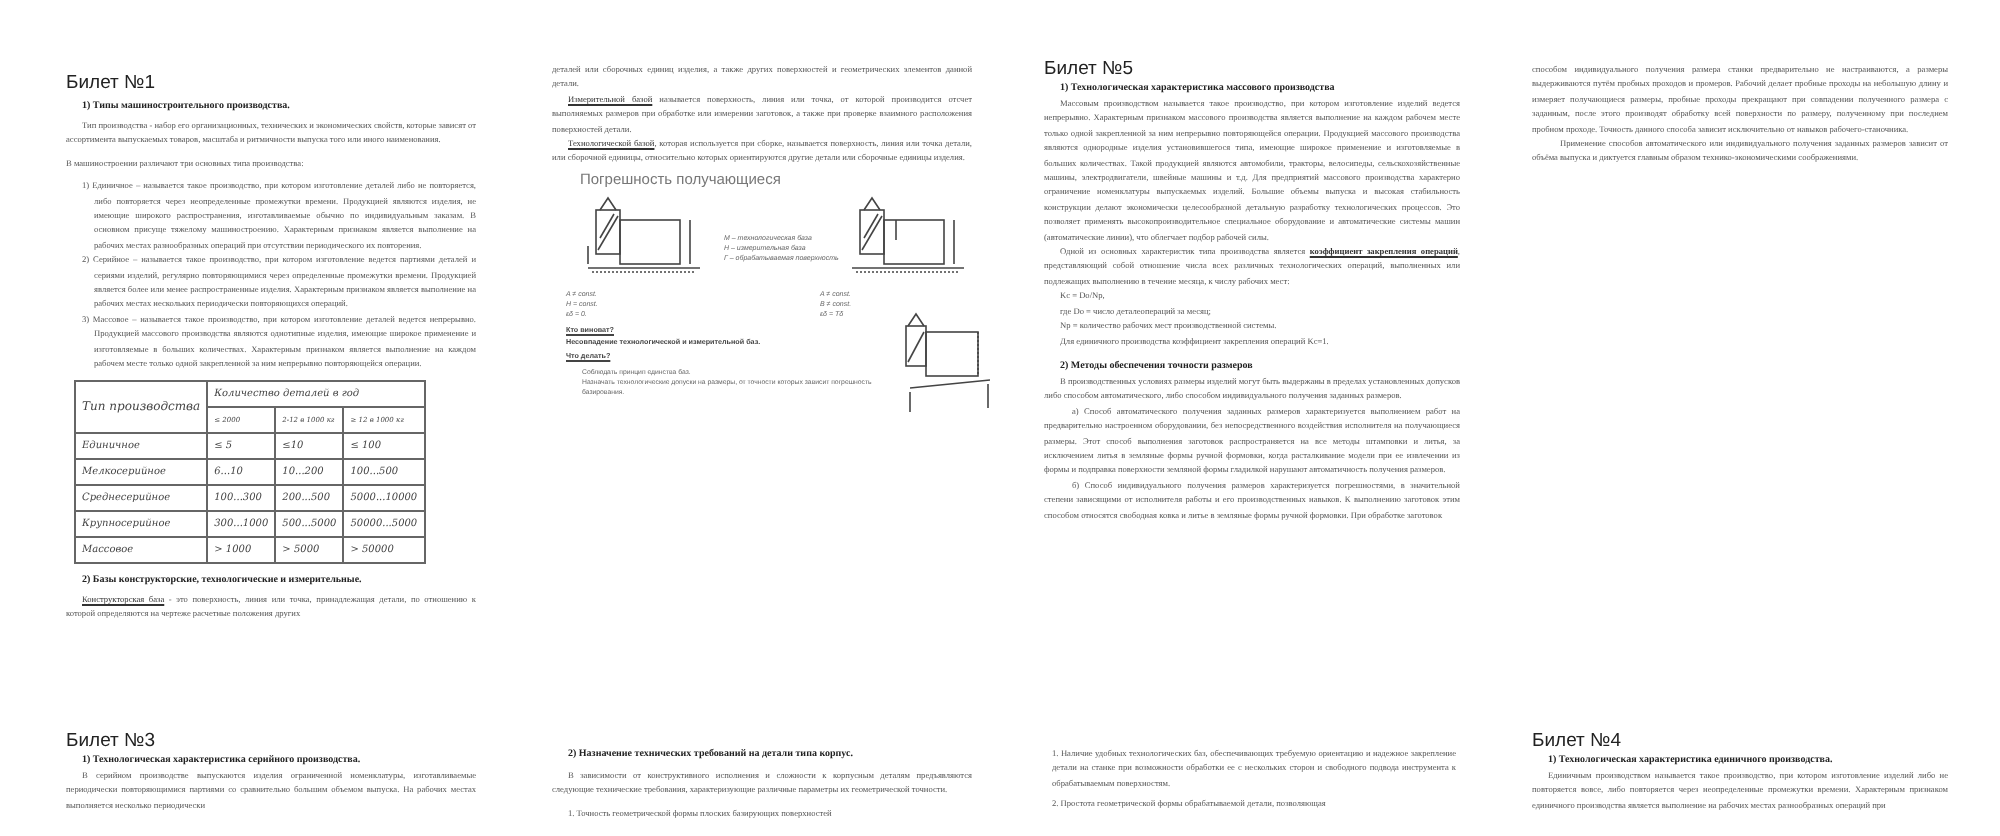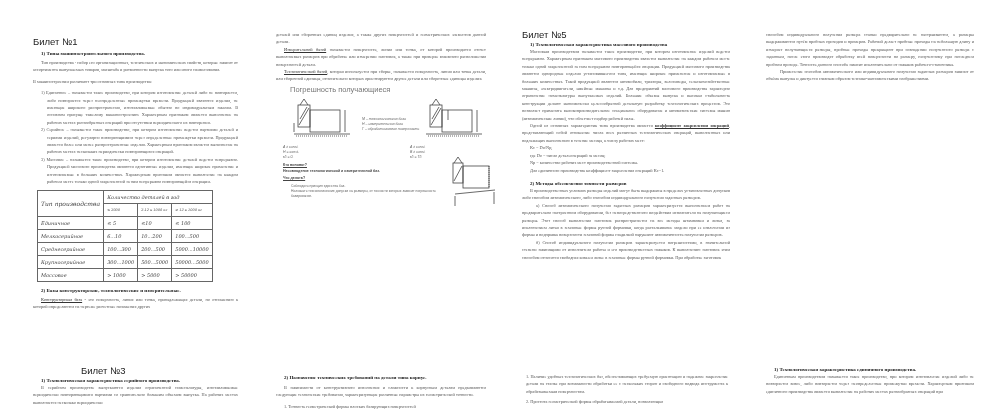--- a/index.html
+++ b/index.html
@@ -176,21 +176,21 @@
 <div class="page" style="left:750px;top:0;">
   <div class="inner" style="top:31px;left:16px;right:26px;">
     <p class="p ni">способом индивидуального получения размера станки предварительно не настраиваются, а размеры выдерживаются путём пробных проходов и промеров. Рабочий делает пробные проходы на небольшую длину и измеряет получающиеся размеры, пробные проходы прекращают при совпадении полученного размера с заданным, после этого производят обработку всей поверхности по размеру, полученному при последнем пробном проходе. Точность данного способа зависит исключительно от навыков рабочего-станочника.</p>
     <p class="p" style="text-indent:14px;">Применение способов автоматического или индивидуального получения заданных размеров зависит от объёма выпуска и диктуется главным образом технико-экономическими соображениями.</p>
   </div>
 
 </div>
 
 <div class="page row2" style="left:0;">
   <div class="inner" style="top:20px;">
-    <div class="ticket" style="margin-bottom:2px;margin-left:48px;">Билет №3</div>
+    <div class="ticket" style="margin-bottom:2px;">Билет №3</div>
     <div class="h" style="margin-bottom:1px;">1) Технологическая характеристика серийного производства.</div>
     <p class="p">В серийном производстве выпускаются изделия ограниченной номенклатуры, изготавливаемые периодически повторяющимися партиями со сравнительно большим объемом выпуска. На рабочих местах выполняется несколько периодически</p>
   </div>
 </div>
 
 <div class="page row2" style="left:250px;">
   <div class="inner" style="top:28px;left:26px;right:14px;">
     <div class="h" style="margin-bottom:4px;">2) Назначение технических требований на детали типа корпус.</div>
     <p class="p" style="margin-bottom:4px;">В зависимости от конструктивного исполнения и сложности к корпусным деталям предъявляются следующие технические требования, характеризующие различные параметры их геометрической точности.</p>
     <p class="li">1. Точность геометрической формы плоских базирующих поверхностей</p>
@@ -199,16 +199,17 @@
 
 <div class="page row2" style="left:500px;">
   <div class="inner" style="top:28px;left:26px;right:22px;">
     <p class="p ni" style="margin-bottom:3px;">1. Наличие удобных технологических баз, обеспечивающих требуемую ориентацию и надежное закрепление детали на станке при возможности обработки ее с нескольких сторон и свободного подвода инструмента к обрабатываемым поверхностям.</p>
     <p class="p ni">2. Простота геометрической формы обрабатываемой детали, позволяющая</p>
   </div>
 </div>
 
 <div class="page row2" style="left:750px;">
   <div class="inner" style="top:20px;left:16px;right:26px;">
+    <div class="ticket" style="margin-bottom:2px;">Билет №4</div>
     <div class="h" style="margin-bottom:1px;">1) Технологическая характеристика единичного производства.</div>
     <p class="p">Единичным производством называется такое производство, при котором изготовление изделий либо не повторяется вовсе, либо повторяется через неопределенные промежутки времени. Характерным признаком единичного производства является выполнение на рабочих местах разнообразных операций при</p>
   </div>
 </div>
 
 </body></html>

